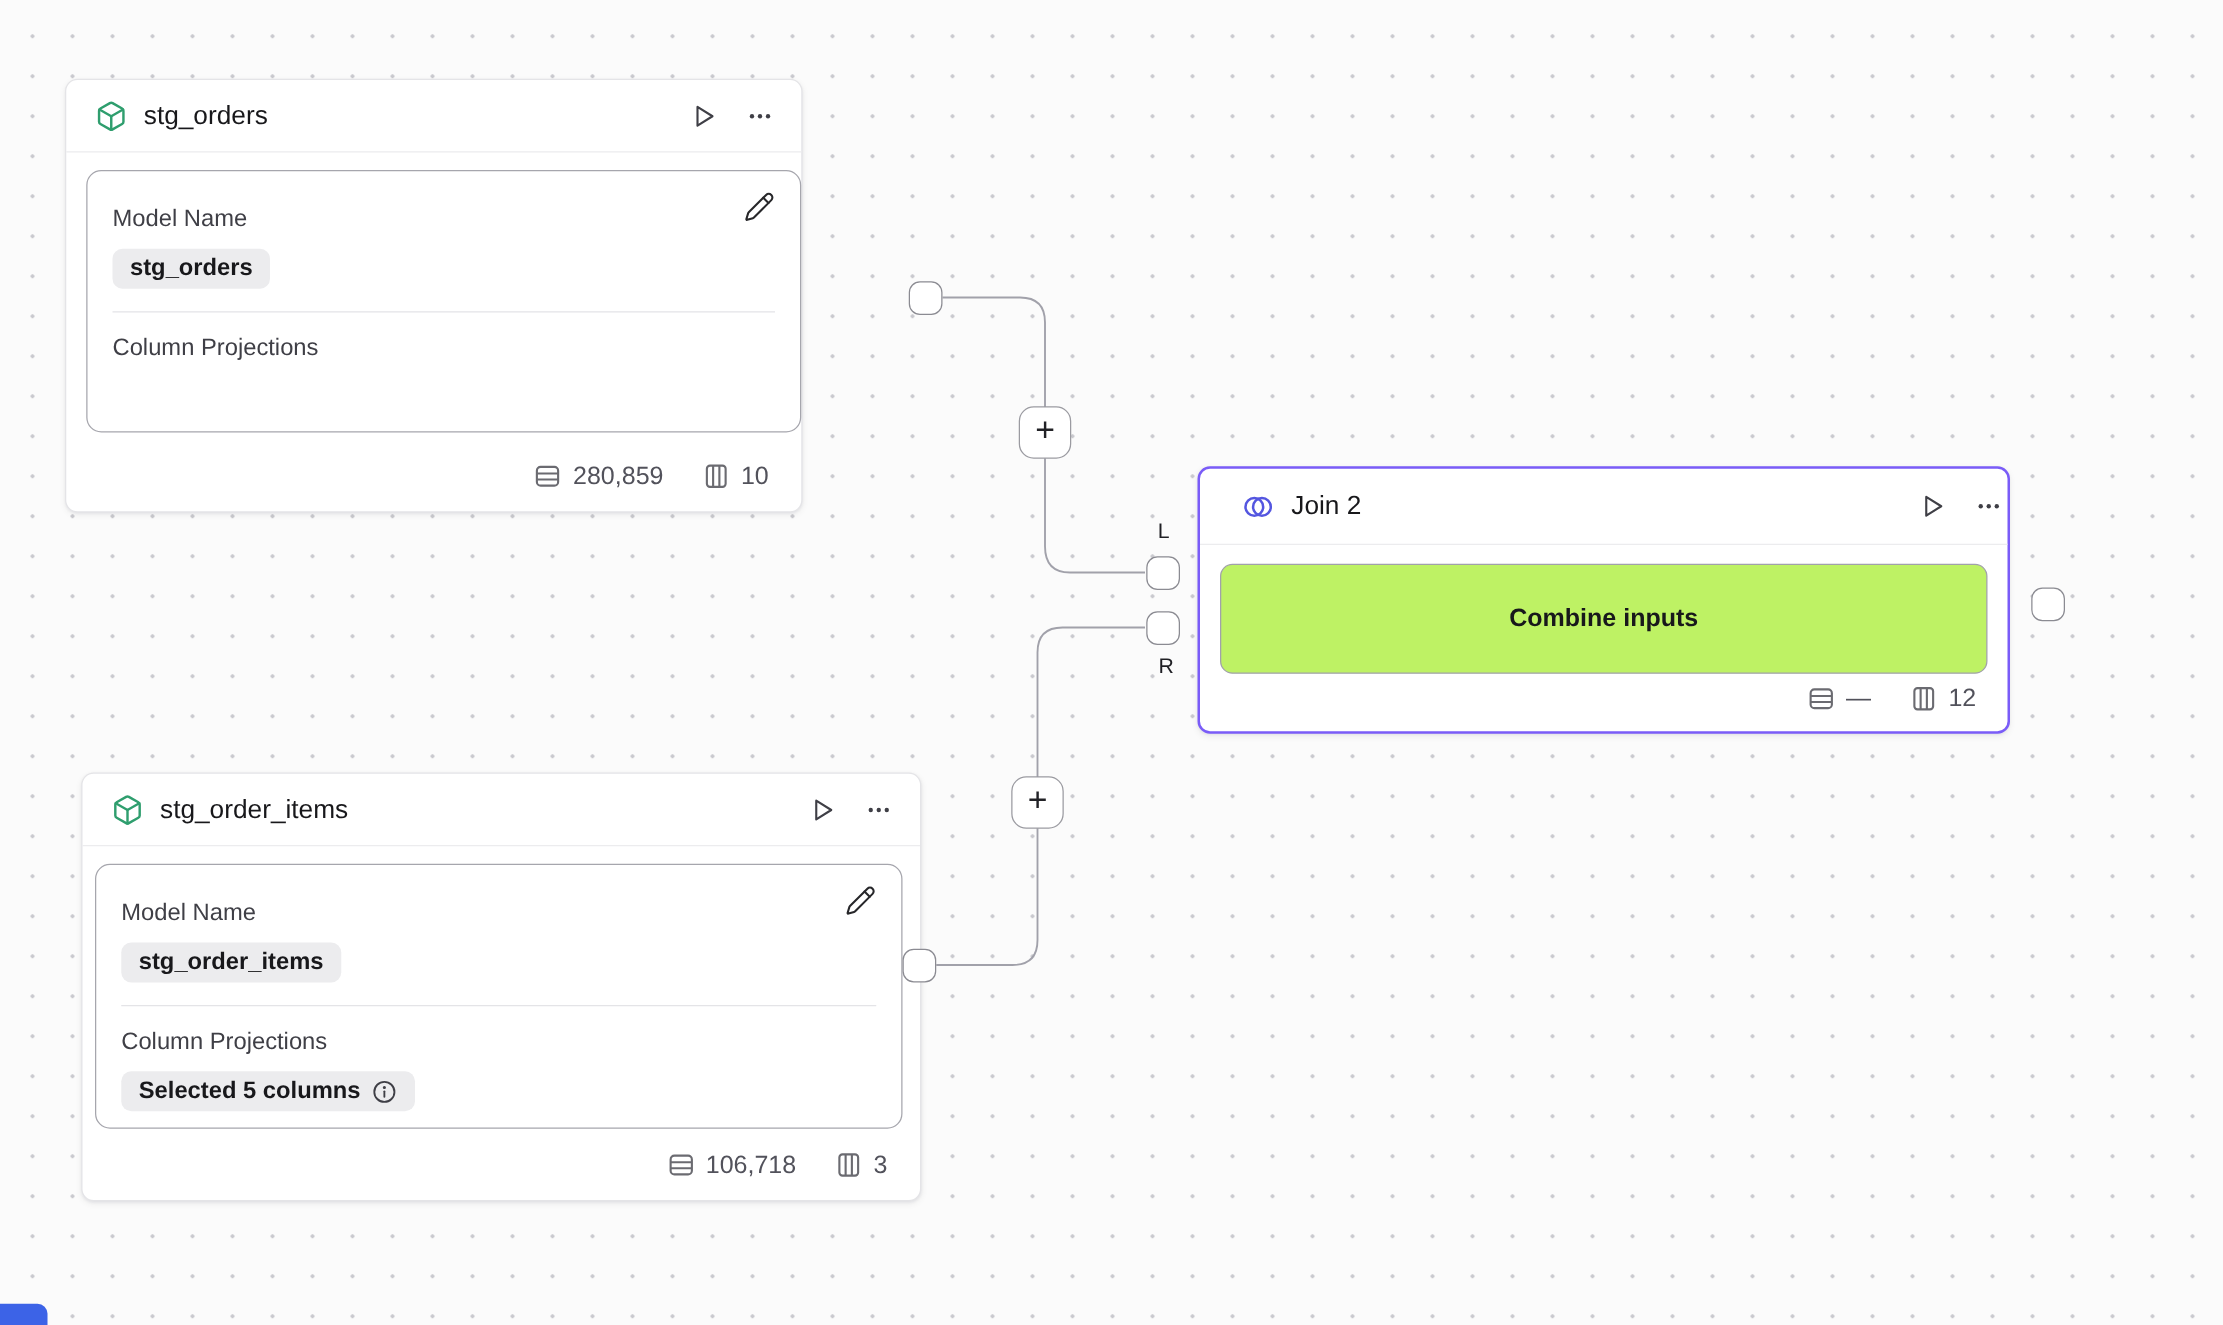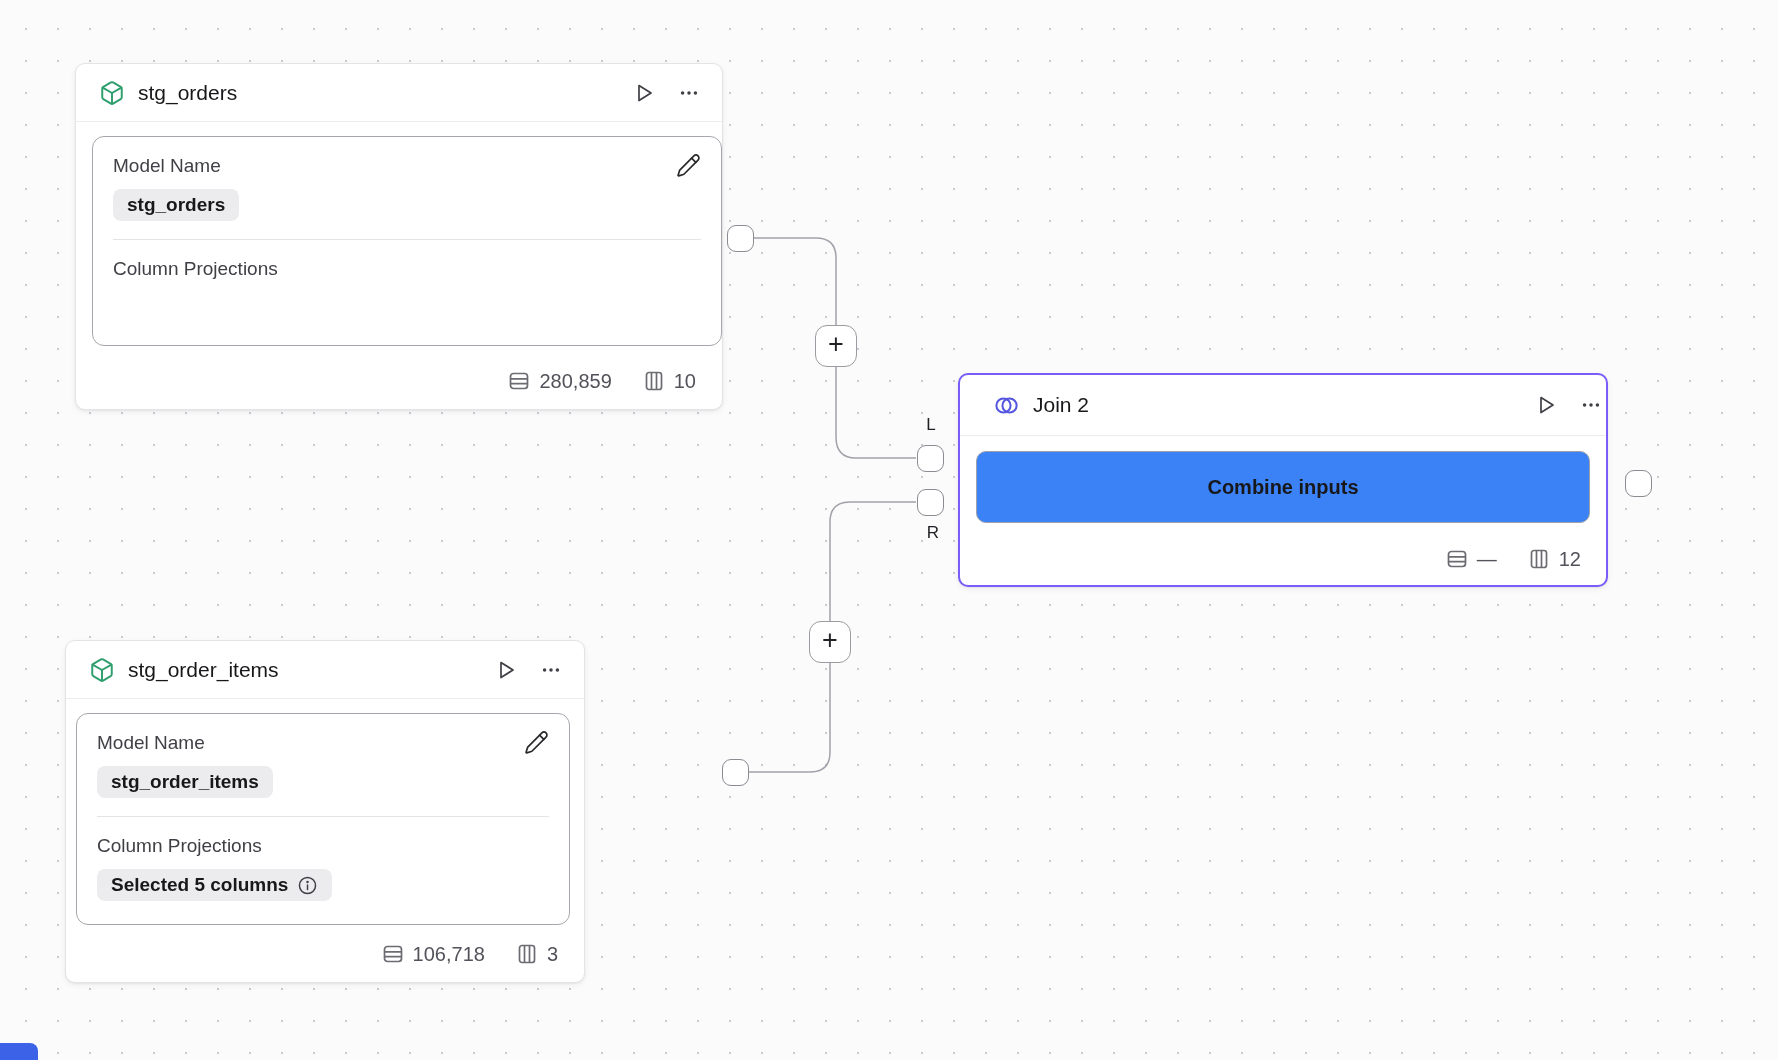--- a/index.html
+++ b/index.html
@@ -32,21 +32,21 @@
   .node-title {
     margin-left:13px; font-size:21px; font-weight:500; color:#18181b;
     white-space:nowrap;
   }
   .header-actions { margin-left:auto; display:flex; align-items:center; gap:22px; }
   .icon-btn { background:none; border:none; cursor:pointer; display:flex; align-items:center; color:#3f3f46; padding:0; }
 
   .inner-card {
     position:relative; margin:14px 0 0 16px;
     background:#fff; border:1px solid #a6a6ad; border-radius:12px;
-    padding:18px 20px 20px 20px;
+    padding:28px 20px 20px 20px;
   }
   .field-label { font-size:19px; color:#3f3f46; }
   .chip {
     display:inline-flex; align-items:center; gap:9px;
     margin-top:12px; padding:4px 14px; height:32px;
     background:#ececee; border-radius:8px;
     font-size:19px; font-weight:600; color:#18181b; cursor:default;
   }
   .card-divider { height:1px; background:#e4e4e7; margin:18px 0; }
   .pencil-btn { position:absolute; top:16px; right:20px; color:#27272a; }
@@ -56,22 +56,22 @@
     display:flex; align-items:center; gap:8px;
     font-size:20px; color:#52525b;
   }
   .node-stats .gap { width:14px; }
   .stat-icon { color:#6b6b71; display:flex; }
 
   
   .join-node { border:2px solid #7a5cf8; border-radius:10px; }
   .join-node .node-header { height:61px; padding:0 4px 0 33px; }
   .combine-btn {
-    display:block; margin:15px auto 0 auto; width:614px; height:72px;
-    background:#3b82f6; border:1px solid #a1a1aa; border-radius:10px;
+    display:block; margin:15px auto 0 auto; width:614px; height:88px;
+    background:#bef264; border:1px solid #a1a1aa; border-radius:10px;
     font-family:inherit; font-size:20px; font-weight:600; color:#18181b;
     cursor:pointer;
   }
 
   
   .port {
     position:absolute; width:27px; height:27px;
     background:#fff; border:1.6px solid #8b8b92; border-radius:9px;
     cursor:crosshair;
   }
@@ -95,21 +95,21 @@
 </head>
 <body>
 
 <div class="canvas">
 
   <svg class="wires" width="1778" height="1060" viewBox="0 0 1778 1060">
     <path class="wire" d="M 754 238 H 816 Q 836 238 836 258 V 437 Q 836 458 856 458 H 916"></path>
     <path class="wire" d="M 749 772 H 810 Q 830 772 830 752 V 522 Q 830 502 850 502 H 916"></path>
   </svg>
 
-  <div class="node" style="left:75px; top:63px; width:648px; height:347px;">
+  <div class="node" style="left:52px; top:63px; width:590px; height:347px;">
     <div class="node-header">
       <span class="icon-btn" style="color:#2f9e6e;">
         <svg width="26" height="26" viewBox="0 0 24 24" fill="none" stroke="currentColor" stroke-width="1.8" stroke-linecap="round" stroke-linejoin="round">
             <path d="M21 8a2 2 0 0 0-1-1.73l-7-4a2 2 0 0 0-2 0l-7 4A2 2 0 0 0 3 8v8a2 2 0 0 0 1 1.73l7 4a2 2 0 0 0 2 0l7-4A2 2 0 0 0 21 16Z"></path>
             <path d="m3.3 7 8.7 5 8.7-5"></path>
             <path d="M12 22V12"></path>
           </svg>
       </span>
       <span class="node-title">stg_orders</span>
       <span class="header-actions">
@@ -153,21 +153,21 @@
       <span class="stat-icon">
         <svg width="24" height="24" viewBox="0 0 24 24" fill="none" stroke="currentColor" stroke-width="1.7" stroke-linejoin="round">
             <rect x="4.5" y="3.5" width="15" height="17" rx="2.5"></rect>
             <path d="M9.5 3.5v17M14.5 3.5v17"></path>
           </svg>
       </span>
       <span>10</span>
     </div>
   </div>
 
-  <div class="node" style="left:65px; top:640px; width:520px; height:343px;">
+  <div class="node" style="left:65px; top:618px; width:672px; height:343px;">
     <div class="node-header">
       <span class="icon-btn" style="color:#2f9e6e;">
         <svg width="26" height="26" viewBox="0 0 24 24" fill="none" stroke="currentColor" stroke-width="1.8" stroke-linecap="round" stroke-linejoin="round">
             <path d="M21 8a2 2 0 0 0-1-1.73l-7-4a2 2 0 0 0-2 0l-7 4A2 2 0 0 0 3 8v8a2 2 0 0 0 1 1.73l7 4a2 2 0 0 0 2 0l7-4A2 2 0 0 0 21 16Z"></path>
             <path d="m3.3 7 8.7 5 8.7-5"></path>
             <path d="M12 22V12"></path>
           </svg>
       </span>
       <span class="node-title">stg_order_items</span>
       <span class="header-actions">

